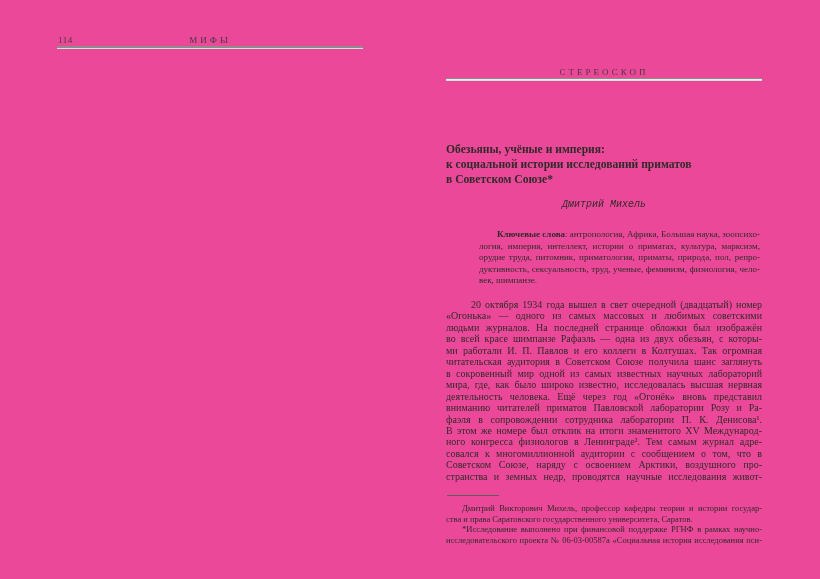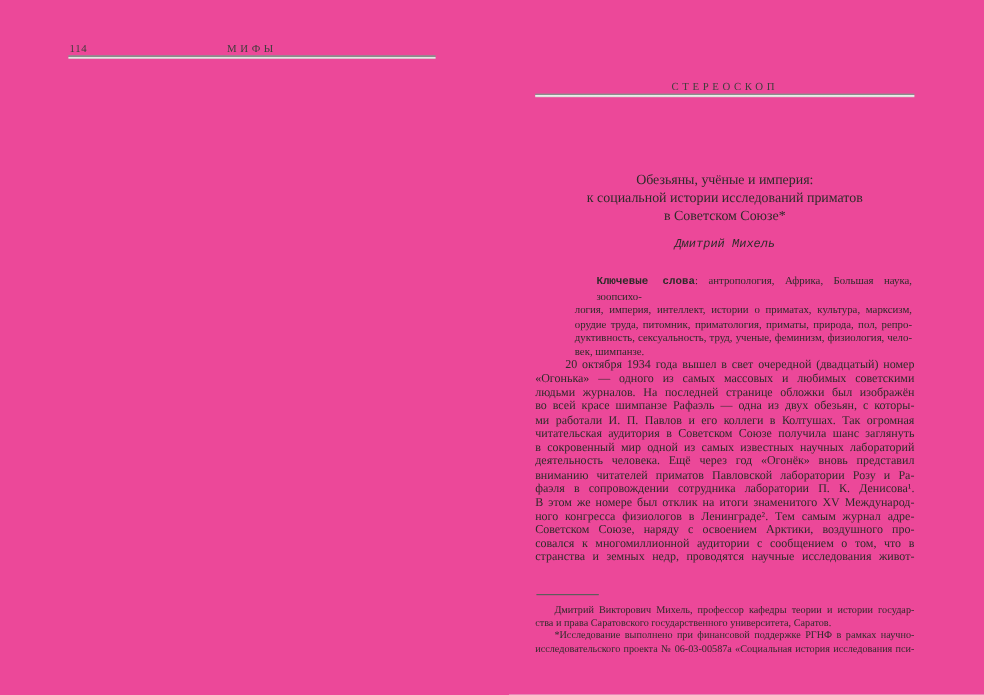--- a/index.html
+++ b/index.html
@@ -26,37 +26,37 @@
     font-size:9px; letter-spacing:3px; color:#3f3e3c;
   }
   .headrule {
     position:absolute; top:46px; left:0; right:0; height:3px;
     background:linear-gradient(to bottom,#8c8c8c 0,#8c8c8c 1.5px,#ececea 1.5px,#d7d7d5 3px);
   }
 
   
   .title {
     position:absolute; top:110px; left:0; right:0;
-    text-align:center; font-weight:normal;
+    text-align:left; font-weight:bold;
     font-size:11.6px; line-height:15px;
   }
   .author {
     position:absolute; top:167px; left:0; right:0;
     text-align:center; font-style:italic; font-size:10px;font-family:Liberation Mono, monospace;
   }
 
   
   .keywords {
     position:absolute; top:197px; left:33px; right:2px;
     font-size:9px; line-height:11.6px;
   }
   .jline { text-align:justify; text-align-last:justify; }
   .jline.lastline { text-align-last:left; }
   .kw-first { padding-left:18px; }
-  .kw-label { font-weight:bold;font-family:Liberation Mono, monospace; }
+  .kw-label { font-weight:bold; }
 
   
   .bodytext {
     position:absolute; top:267px; left:0; right:0;
     font-size:10px; line-height:11.45px;
   }
   .b-indent { padding-left:25px; }
 
   
   .fnrule {
@@ -107,27 +107,28 @@
     </div>
 
     <div class="bodytext">
       <div class="jline b-indent">20 октября 1934 года вышел в свет очередной (двадцатый) номер</div>
       <div class="jline">«Огонька» — одного из самых массовых и любимых советскими</div>
       <div class="jline">людьми журналов. На последней странице обложки был изображён</div>
       <div class="jline">во всей красе шимпанзе Рафаэль — одна из двух обезьян, с которы-</div>
       <div class="jline">ми работали И. П. Павлов и его коллеги в Колтушах. Так огромная</div>
       <div class="jline">читательская аудитория в Советском Союзе получила шанс заглянуть</div>
       <div class="jline">в сокровенный мир одной из самых известных научных лабораторий</div>
+      <div class="jline">мира, где, как было широко известно, исследовалась высшая нервная</div>
       <div class="jline">деятельность человека. Ещё через год «Огонёк» вновь представил</div>
       <div class="jline">вниманию читателей приматов Павловской лаборатории Розу и Ра-</div>
       <div class="jline">фаэля в сопровождении сотрудника лаборатории П. К. Денисова¹.</div>
       <div class="jline">В этом же номере был отклик на итоги знаменитого XV Международ-</div>
       <div class="jline">ного конгресса физиологов в Ленинграде². Тем самым журнал адре-</div>
+      <div class="jline">совался к многомиллионной аудитории с сообщением о том, что в</div>
       <div class="jline">Советском Союзе, наряду с освоением Арктики, воздушного про-</div>
-      <div class="jline">совался к многомиллионной аудитории с сообщением о том, что в</div>
       <div class="jline">странства и земных недр, проводятся научные исследования живот-</div>
     </div>
 
     <div class="fnrule"></div>
 
     <div class="footnote">
       <div class="jline f-indent">Дмитрий Викторович Михель, профессор кафедры теории и истории государ-</div>
       <div class="jline lastline">ства и права Саратовского государственного университета, Саратов.</div>
       <div class="jline f-indent">*Исследование выполнено при финансовой поддержке РГНФ в рамках научно-</div>
       <div class="jline">исследовательского проекта № 06-03-00587а «Социальная история исследования пси-</div>

